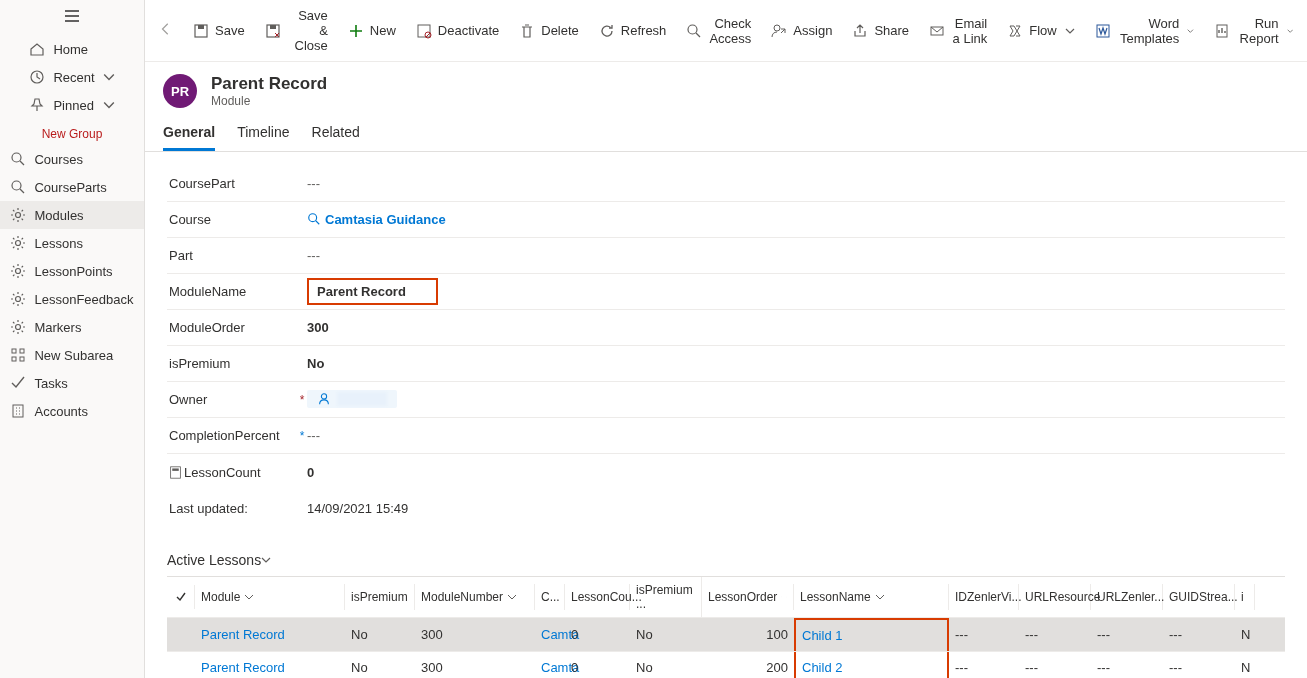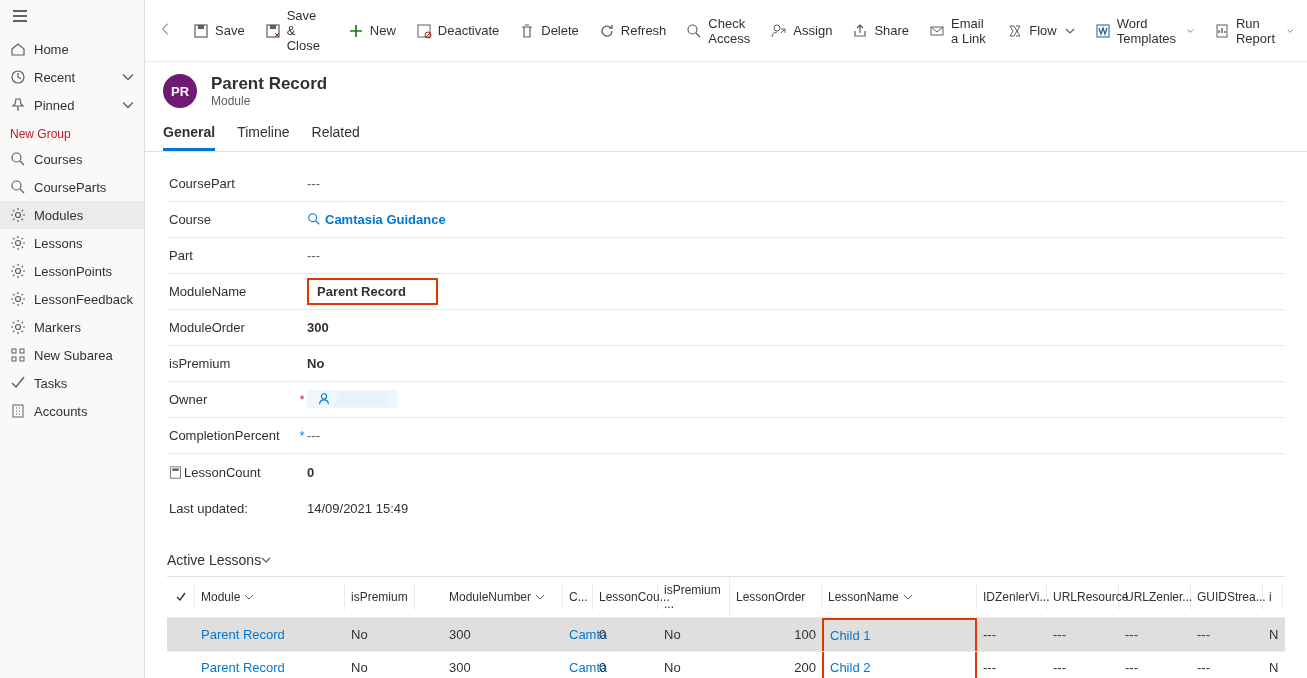--- a/index.html
+++ b/index.html
@@ -12,20 +12,21 @@
   height: 678px;
   overflow: hidden;
 }
 .layout { display: flex; height: 100%; }
 .sidebar {
   width: 145px;
   border-right: 1px solid #e1dfdd;
   background: #faf9f8;
   display: flex;
   flex-direction: column;
+  align-items: center;
 }
 .hamburger { padding: 8px 12px; cursor: pointer; }
 .hamburger svg { width: 16px; height: 16px; }
 .nav-item {
   display: flex; align-items: center;
   padding: 6px 10px;
   cursor: pointer;
   gap: 8px;
   position: relative;
 }
@@ -37,20 +38,21 @@
 .main { flex: 1; display: flex; flex-direction: column; overflow: hidden; }
 .cmdbar {
   display: flex; align-items: center; gap: 4px;
   padding: 4px 6px;
   border-bottom: 1px solid #edebe9;
 }
 .cmd {
   display: flex; align-items: center; gap: 6px;
   padding: 4px 8px; cursor: pointer; border-radius: 2px;
   font-size: 13px;
+  text-align: right;
 }
 .cmd .icon { width: 16px; height: 16px; flex-shrink: 0; }
 .cmd .chev { width: 10px; height: 10px; margin-left: 2px; }
 .backbtn { padding: 4px 8px; cursor: pointer; }
 .header {
   display: flex; align-items: center; gap: 14px;
   padding: 12px 18px 0 18px;
 }
 .avatar {
   width: 34px; height: 34px; border-radius: 50%;
@@ -111,21 +113,21 @@
   display: flex; align-items: center;
   border-bottom: 1px solid #edebe9;
 }
 .grid-head { font-size: 12px; color: #323130; }
 .grid-head .cell { padding: 6px 6px; display: flex; align-items: center; gap: 4px; border-right: 1px solid #edebe9; }
 .grid-row .cell { padding: 8px 6px; font-size: 13px; }
 .grid-row.sel { background: #e1dfdd; }
 .cell.chk { width: 28px; justify-content: center; }
 .cell.module { width: 150px; }
 .cell.isprem { width: 70px; }
-.cell.mnum { width: 120px; margin-left: 28px; }
+.cell.mnum { width: 120px; }
 .cell.c { width: 30px; }
 .cell.lcou { width: 65px; text-align: left; }
 .cell.isprem2 { width: 72px; }
 .cell.lorder { width: 92px; text-align: right; }
 .cell.lname { width: 155px; }
 .cell.idz { width: 70px; }
 .cell.urlr { width: 72px; }
 .cell.urlz { width: 72px; }
 .cell.guid { width: 72px; }
 .cell.last { width: 20px; }

